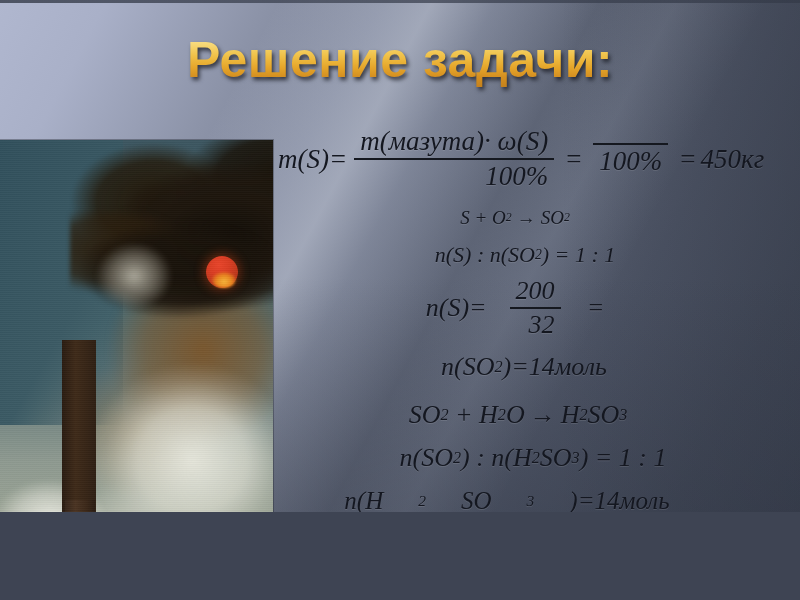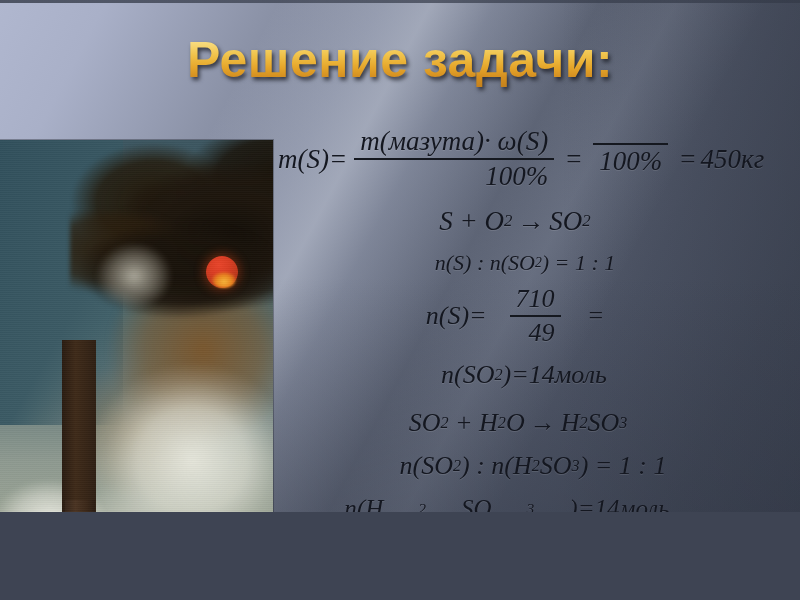--- a/index.html
+++ b/index.html
@@ -241,21 +241,21 @@
     font-style: italic;
   }
   .frow {
     display: flex;
     align-items: center;
     justify-content: center;
     line-height: 1;
     text-shadow: 0 1px 0 rgba(255,255,255,0.10);
   }
   .r1 { justify-content: flex-start; font-size: 27px; margin-left: 2px; }
-  .r2 { font-size: 27px; margin-top: 18px; margin-right: 46px; }
+  .r2 { font-size: 19px; margin-top: 18px; margin-right: 46px; }
   .r3 { font-size: 22px; margin-top: 17px; margin-right: 26px; }
   .r4 { font-size: 26px; margin-top: 12px; margin-right: 42px; gap: 16px; }
   .r5 { font-size: 26px; margin-top: 16px; margin-right: 28px; }
   .r6 { font-size: 26px; margin-top: 22px; margin-right: 40px; }
   .r7 { font-size: 26px; margin-top: 17px; margin-right: 10px; }
   .r8 { font-size: 25px; margin-top: 17px; margin-right: 62px; gap: 35px; }
   .r9 { font-size: 20px; margin-top: 16px; margin-right: 16px; margin-left: 10px; }
 
   .frac {
     display: inline-flex;
@@ -341,23 +341,23 @@
 
     <div class="frow r3">
       <span>n(S) : n(SO</span>
         <sub>2</sub>
         <span>) = 1 : 1</span>
     </div>
 
     <div class="frow r4">
       <span>n(S)=</span>
       <span class="frac">
-        <span class="num">710</span>
+        <span class="num">200</span>
         <span class="bar"></span>
-        <span class="den">49</span>
+        <span class="den">32</span>
       </span>
       <span class="op">=</span>
     </div>
 
     <div class="frow r5">
       <span>n(SO</span>
         <sub>2</sub>
         <span>)=14моль</span>
     </div>
 

